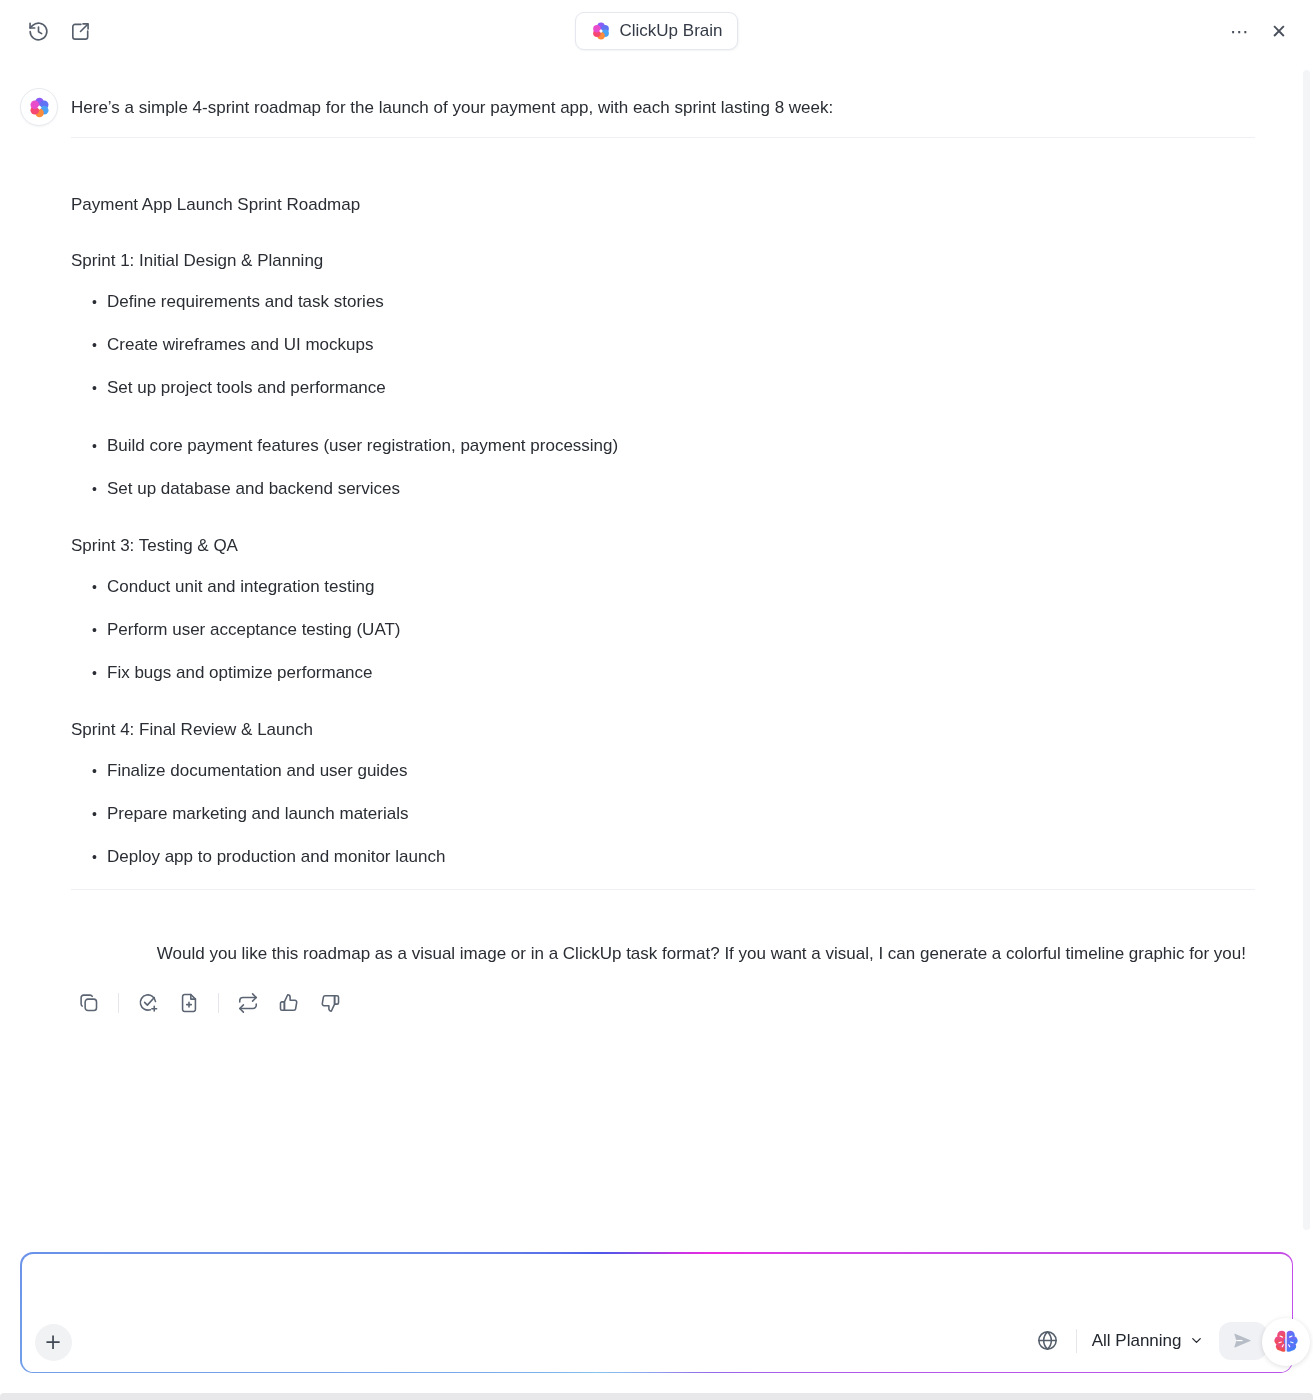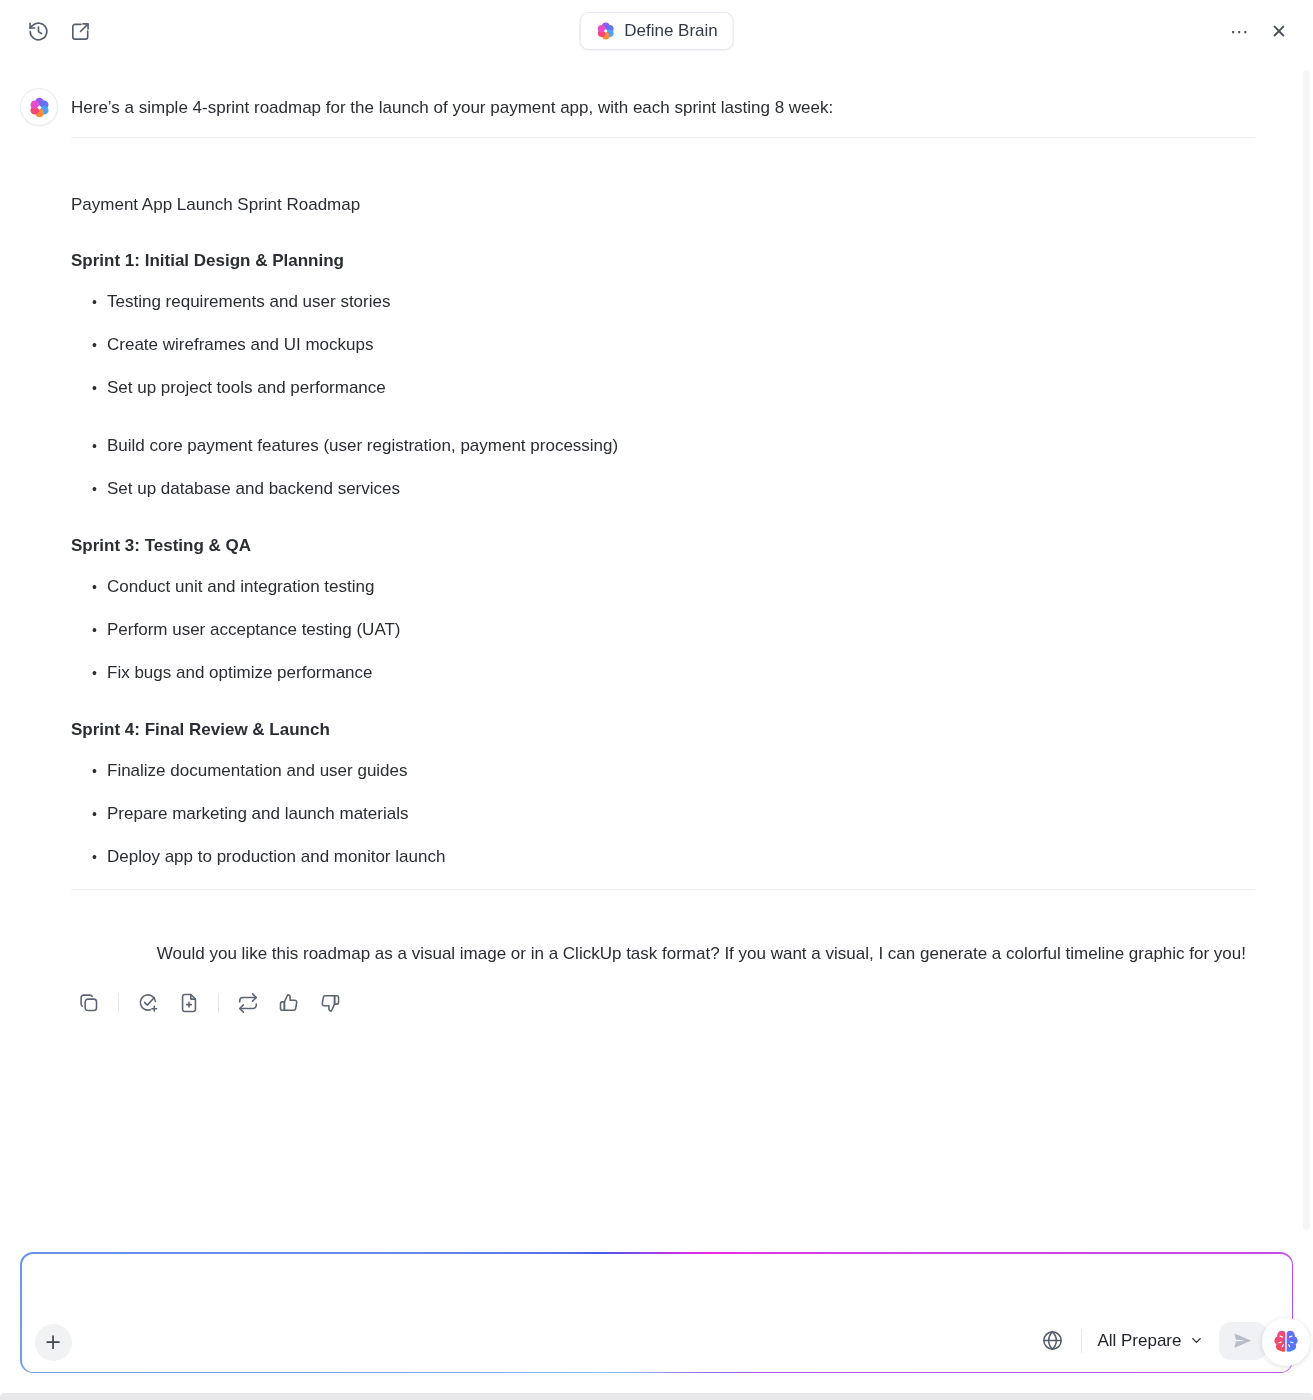--- a/index.html
+++ b/index.html
@@ -45,21 +45,21 @@
     flex: 0 0 38px; width: 38px; height: 38px; border-radius: 50%;
     border: 1px solid #e8eaef; background: #fff;
     display: flex; align-items: center; justify-content: center;
     box-shadow: 0 1px 2px rgba(24,30,40,.05);
   }
   .msg-body { flex: 1; padding-left: 13px; max-width: 1197px; }
   .intro { font-size: 17px; line-height: 22px; padding-top: 9px; }
   hr.md-divider { border: none; border-top: 1px solid #eef0f3; margin: 18px 0 0; }
   .doc-title { font-size: 17px; font-weight: 400; margin: 57px 0 27px; }
   .sprint-section { margin-top: 36px; }
-  .sec-head { font-size: 17px; font-weight: 700; line-height: 19px; }
+  .sec-head { font-size: 17px; font-weight: 400; line-height: 19px; }
   .sprint-section ul { list-style: none; margin-top: 21px; }
   .sprint-section li {
     position: relative; padding-left: 36px; font-size: 17px;
     line-height: 22px; margin-bottom: 21px;
   }
   .sprint-section li::before {
     content: "•"; position: absolute; left: 21px; top: 0;
     font-size: 14px; color: #2a2e34;
   }
   .outro { font-size: 17px; line-height: 30px; margin-top: 49px; max-width: 1175px; text-align: right; }
@@ -159,21 +159,21 @@
       <svg width="20" height="20" viewBox="0 0 24 24">
         <circle cx="12" cy="6.4" r="4.5" fill="#8b5cf6"></circle>
         <circle cx="16.9" cy="9.2" r="4.5" fill="#6172f3"></circle>
         <circle cx="16.9" cy="14.8" r="4.5" fill="#4ba3f5"></circle>
         <circle cx="12" cy="17.6" r="4.5" fill="#fb8c3c"></circle>
         <circle cx="7.1" cy="14.8" r="4.5" fill="#f54770"></circle>
         <circle cx="7.1" cy="9.2" r="4.5" fill="#e84ccb"></circle>
         <rect x="10.4" y="10.4" width="3.2" height="3.2" transform="rotate(45 12 12)" fill="#ffffff"></rect>
       </svg>
     </span>
-    <span class="label">Define Brain</span>
+    <span class="label">ClickUp Brain</span>
   </div>
 
   <div class="header-right">
     <button class="glyph-btn">
       <span>⋯</span>
     </button>
     <button class="glyph-btn">
       <span>✕</span>
     </button>
   </div>
@@ -197,21 +197,21 @@
 
     <div class="msg-body">
       <p class="intro">Here’s a simple 4-sprint roadmap for the launch of your payment app, with each sprint lasting 8 week:</p>
       <hr class="md-divider">
 
       <p class="doc-title">Payment App Launch Sprint Roadmap</p>
 
       <div class="sprint-section">
         <p class="sec-head">Sprint 1: Initial Design &amp; Planning</p>
         <ul>
-          <li>Testing requirements and user stories</li>
+          <li>Define requirements and task stories</li>
           <li>Create wireframes and UI mockups</li>
           <li>Set up project tools and performance</li>
         </ul>
       </div>
 
       <div class="sprint-section">
         <ul>
           <li>Build core payment features (user registration, payment processing)</li>
           <li>Set up database and backend services</li>
         </ul>
@@ -312,21 +312,21 @@
         <span>
           <svg width="23" height="23" viewBox="0 0 24 24" fill="none" stroke="currentColor" stroke-width="1.6" stroke-linecap="round" stroke-linejoin="round">
             <circle cx="12" cy="12" r="9"></circle>
             <path d="M3 12h18"></path>
             <path d="M12 3c2.6 2.4 4 5.6 4 9s-1.4 6.6-4 9c-2.6-2.4-4-5.6-4-9s1.4-6.6 4-9z"></path>
           </svg>
         </span>
       </button>
       <div class="v-sep"></div>
       <button class="sources-btn">
-        <span class="label">All Prepare</span>
+        <span class="label">All Planning</span>
         <span>
           <svg width="15" height="15" viewBox="0 0 24 24" fill="none" stroke="currentColor" stroke-width="2" stroke-linecap="round" stroke-linejoin="round">
             <polyline points="6 9 12 15 18 9"></polyline>
           </svg>
         </span>
       </button>
       <button class="send-btn">
         <span>
           <svg width="21" height="21" viewBox="0 0 24 24" fill="#b7bdc7">
             <path d="M3.4 4.2 21 11.6a.5.5 0 0 1 0 .9L3.4 19.9a.5.5 0 0 1-.68-.6L5 12.05 2.72 4.8a.5.5 0 0 1 .68-.6z"></path>

